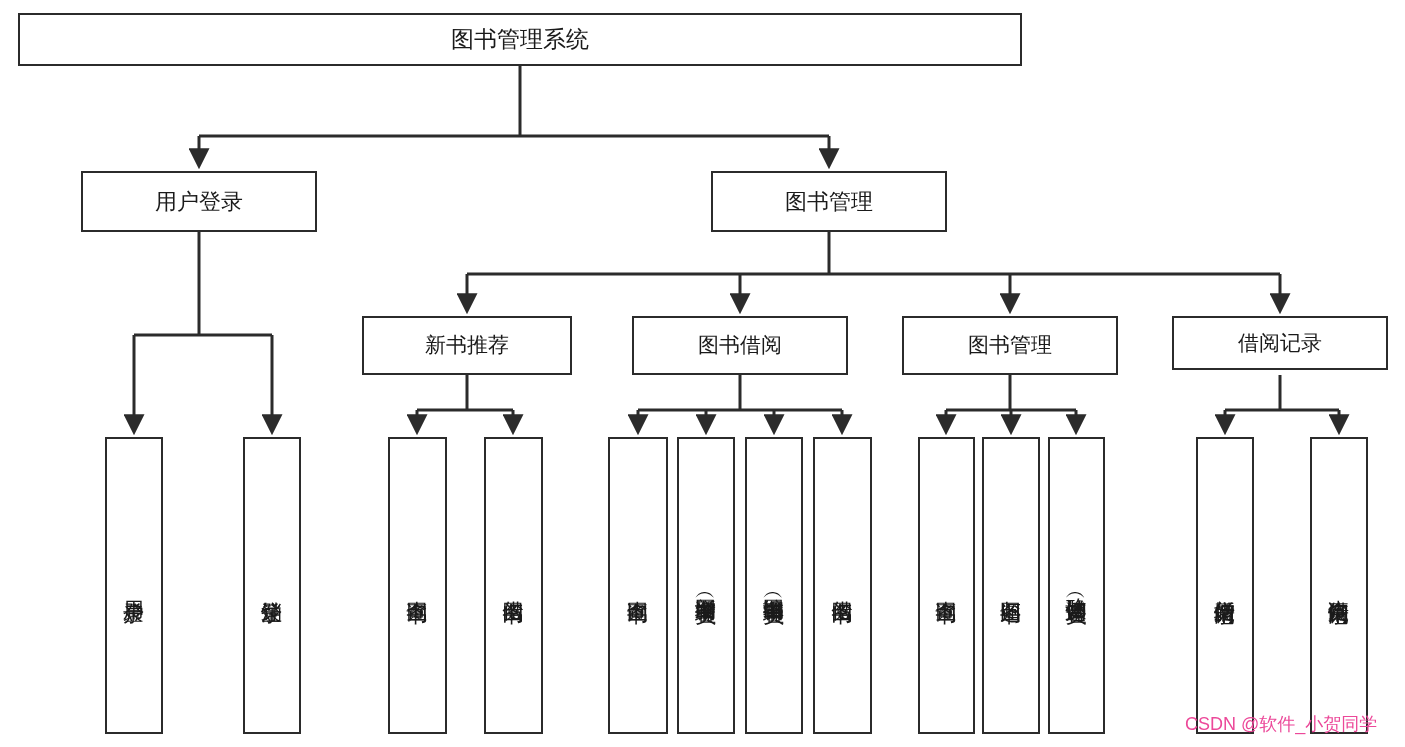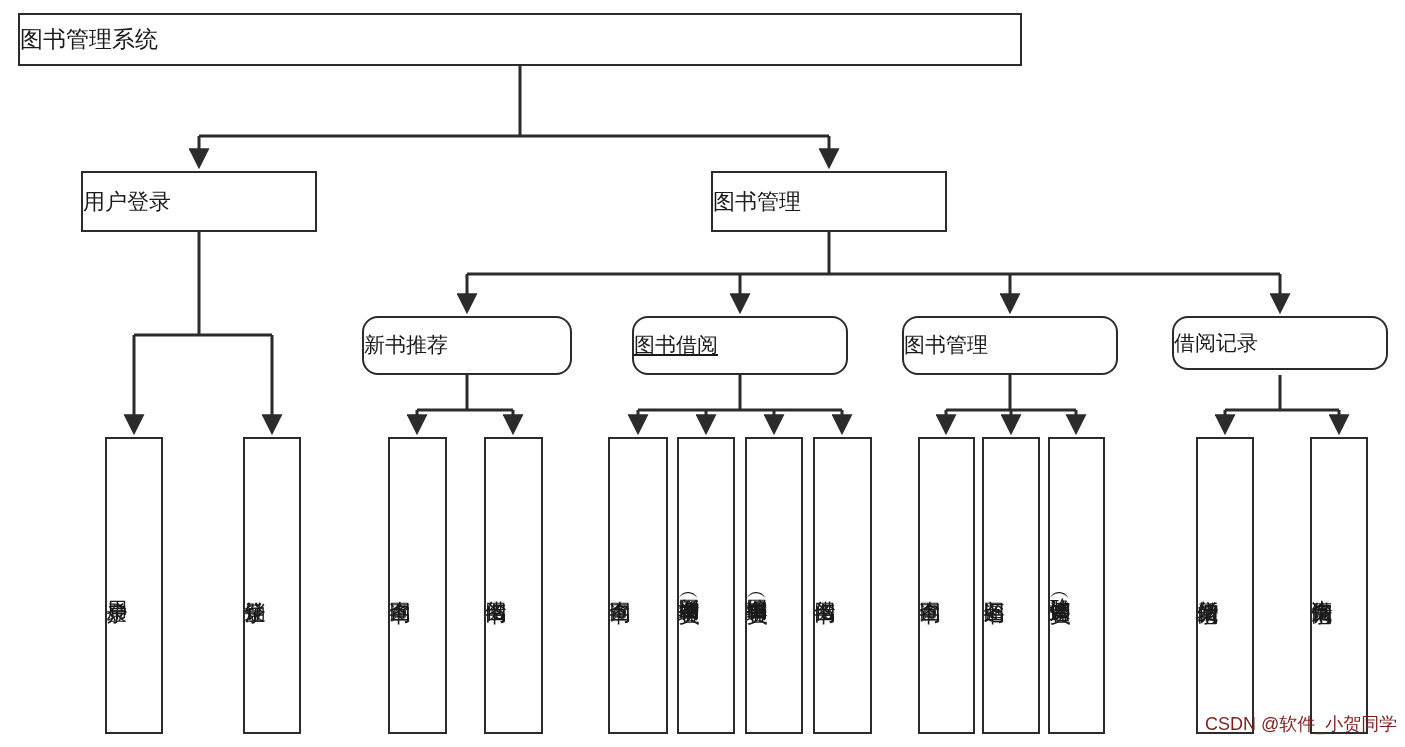--- a/index.html
+++ b/index.html
@@ -24,26 +24,27 @@
     width: 1405px;
     height: 747px;
   }
   .node {
     position: absolute;
     box-sizing: border-box;
     border: 2px solid #2b2b2b;
     background: #ffffff;
     display: flex;
     align-items: center;
+    justify-content: center;
     color: #1a1a1a;
     z-index: 2;
   }
   .node.root   { font-size: 23px; }
   .node.lvl1   { font-size: 22px; }
-  .node.lvl2   { font-size: 21px; border-radius: 16px; }
+  .node.lvl2   { font-size: 21px; }
   .node.leaf   { font-size: 21px; }
   .node .label {
     line-height: 1.18;
     text-align: center;
     white-space: nowrap;
   }
   .node.leaf .label {
     writing-mode: vertical-rl;
     text-orientation: upright;
     letter-spacing: 1px;
@@ -121,21 +122,21 @@
   <div class="node lvl1" style="left: 81px; top: 171px; width: 236px; height: 61px;">
     <span class="label">用户登录</span>
   </div>
   <div class="node lvl1" style="left: 711px; top: 171px; width: 236px; height: 61px;">
     <span class="label">图书管理</span>
   </div>
 
   <div class="node lvl2" style="left: 362px; top: 316px; width: 210px; height: 59px;">
     <span class="label">新书推荐</span>
   </div>
-  <div class="node lvl2" style="left: 632px; top: 316px; width: 216px; height: 59px; text-decoration: underline;">
+  <div class="node lvl2" style="left: 632px; top: 316px; width: 216px; height: 59px;">
     <span class="label">图书借阅</span>
   </div>
   <div class="node lvl2" style="left: 902px; top: 316px; width: 216px; height: 59px;">
     <span class="label">图书管理</span>
   </div>
   <div class="node lvl2" style="left: 1172px; top: 316px; width: 216px; height: 54px;">
     <span class="label">借阅记录</span>
   </div>
 
   <div class="node leaf" style="left: 105px; top: 437px; width: 58px; height: 297px;">
@@ -171,14 +172,14 @@
   <div class="node leaf" style="left: 1048px; top: 437px; width: 57px; height: 297px;">
     <span class="label">确认归还（管理员）</span>
   </div>
   <div class="node leaf" style="left: 1196px; top: 437px; width: 58px; height: 297px;">
     <span class="label">新增借阅记录</span>
   </div>
   <div class="node leaf" style="left: 1310px; top: 437px; width: 58px; height: 297px;">
     <span class="label">查询借阅记录</span>
   </div>
 
-  <div id="watermark" style="color: #7f1d1d; margin-left: 20px;">CSDN @软件_小贺同学</div>
+  <div id="watermark" style="color: #ec4899;">CSDN @软件_小贺同学</div>
 </div>
 
 </body></html>

